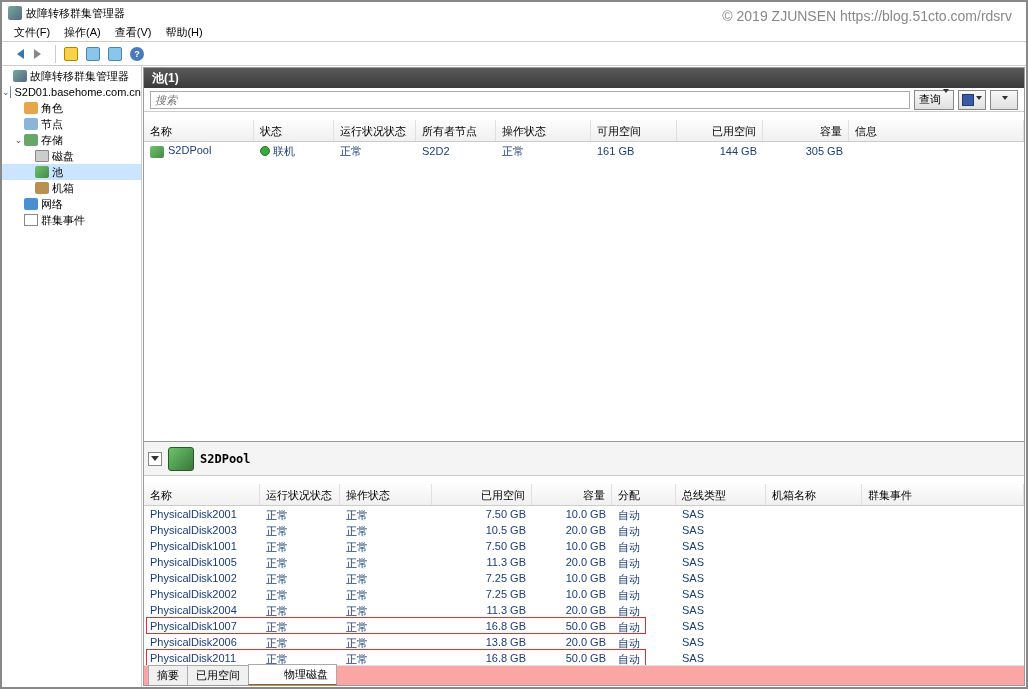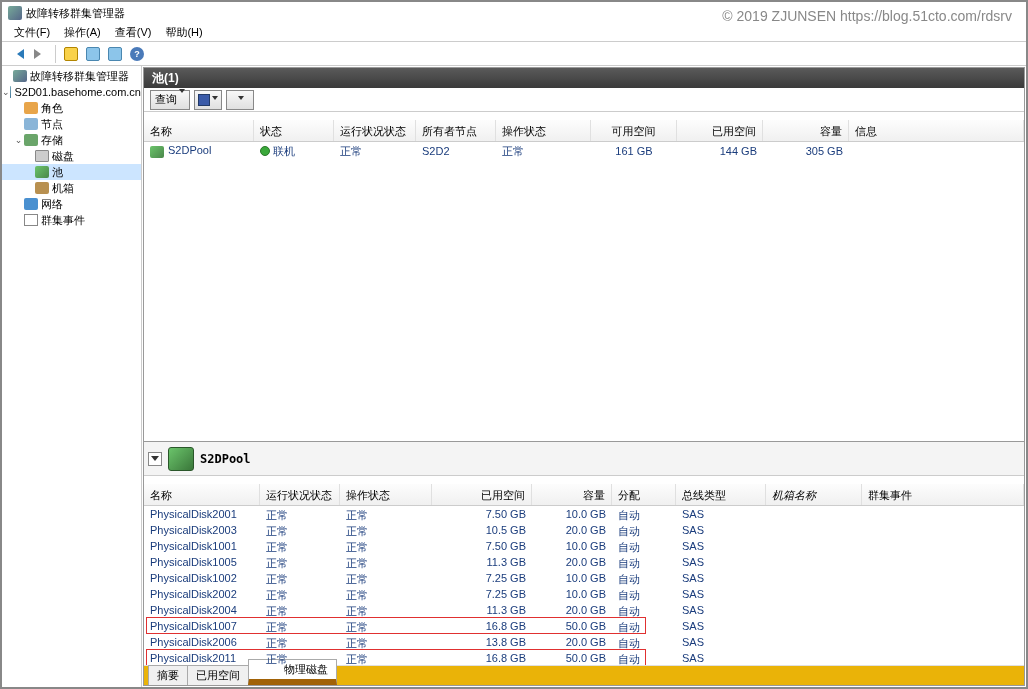--- a/index.html
+++ b/index.html
@@ -55,40 +55,40 @@
 .detail-header { height: 34px; display: flex; align-items: center; padding-left: 4px; gap: 6px; background: #f4f4f4; border-bottom: 1px solid #ccc; }
 .collapse-btn { width: 14px; height: 14px; border: 1px solid #888; display:flex; align-items:center; justify-content:center; cursor:pointer; background:#fff;}
 .collapse-ar { border: 4px solid transparent; border-top: 5px solid #333; margin-top:3px;}
 .big-pool-ic { width:26px; height:24px; background: linear-gradient(135deg, #6bc46b, #3a773a); border:1px solid #2a572a; border-radius:3px;}
 .detail-title { font-weight: bold; font-family: monospace, "SimSun"; font-size: 12px;}
 .disk-list { flex:1; overflow-y:auto; position:relative;}
 .disk-row { height: 16px; display: flex; }
 .disk-row .td { font-size: 11px; }
 .highlight-box1 { position:absolute; border: 1.5px solid #e03030; pointer-events:none; }
 .highlight-box2 { position:absolute; border: 1.5px solid #e03030; pointer-events:none; }
-.tabs-row { height: 20px; display: flex; align-items: flex-end; padding-left: 4px; border-top: 1px solid #e0e0e0; background:#eab308;}
+.tabs-row { height: 20px; display: flex; align-items: flex-end; padding-left: 4px; border-top: 1px solid #e0e0e0; background:#fca5a5;}
 .tab { padding: 2px 8px; border: 1px solid #aaa; border-bottom: none; margin-right: -1px; background: #f0f0f0; cursor:pointer;}
-.tab.active { background: #fff; border-bottom: 6px solid #a16207; padding-left: 35px; }
+.tab.active { background: #fff; border-bottom: 1px solid #a16207; padding-left: 35px; }
 .w-name { width: 110px; }
 .w-stat { width: 80px; }
 .w-hs { width: 82px; }
 .w-own { width: 80px; }
 .w-ops { width: 95px; }
-.w-free { width: 86px; text-align:center; }
+.w-free { width: 86px; text-align:left; }
 .w-used { width: 86px; text-align:right; }
 .w-cap { width: 86px; text-align:right; }
 .w-info { flex:1; }
 .d-name { width: 116px; }
 .d-hs { width: 80px; }
 .d-ops { width: 92px; }
 .d-used { width: 100px; text-align:right; }
 .d-cap { width: 80px; text-align:right; }
 .d-alloc { width: 64px; }
 .d-bus { width: 90px; }
-.d-chass { width: 96px; font-style: italic; }
+.d-chass { width: 96px; }
 .d-slot { flex:1; }
 </style>
 </head>
 <body>
 
 <div class="watermark">© 2019 ZJUNSEN https://blog.51cto.com/rdsrv</div>
 
 <div class="title-bar">
   <span class="title-icon"></span>
   <span>故障转移群集管理器</span>
@@ -184,20 +184,21 @@
         <span class="tw"></span>
         <span class="tw"></span>
         <span class="ni evt"></span>
         <span>群集事件</span>
       </div>
   </div>
 
   <div class="content-panel">
     <div class="header-bar">池(1)</div>
     <div class="search-row">
+      <input class="search-input" placeholder="搜索" style="">
       <button class="search-btn"><span>查询</span><span class="dd-arrow"></span></button>
       <span class="dd-btn">
           <span class="save-ic"></span>
           <span class="dd-arrow"></span>
         </span>
       <span class="dd-btn">
           <span class="dd-arrow"></span>
         </span>
     </div>
 

